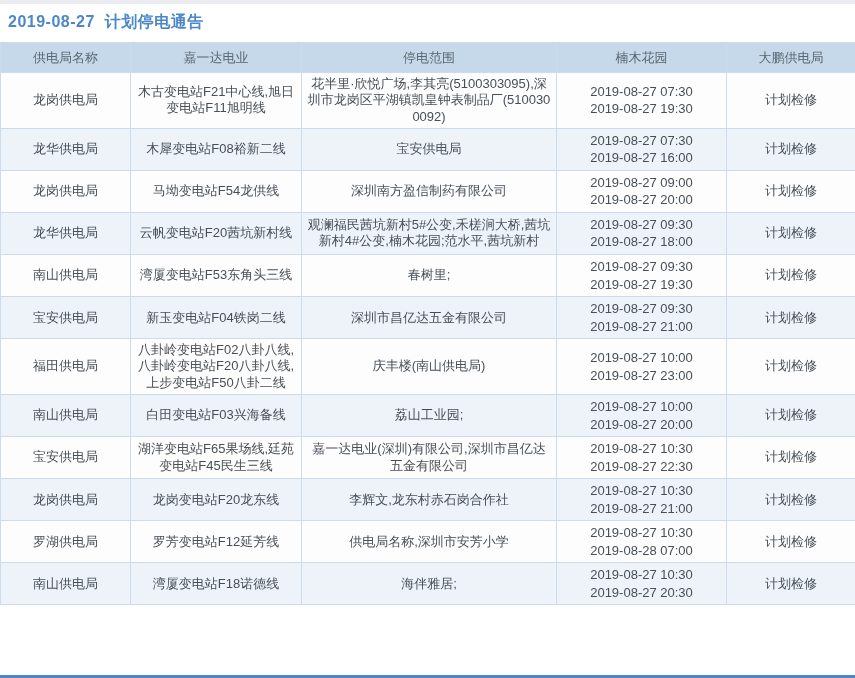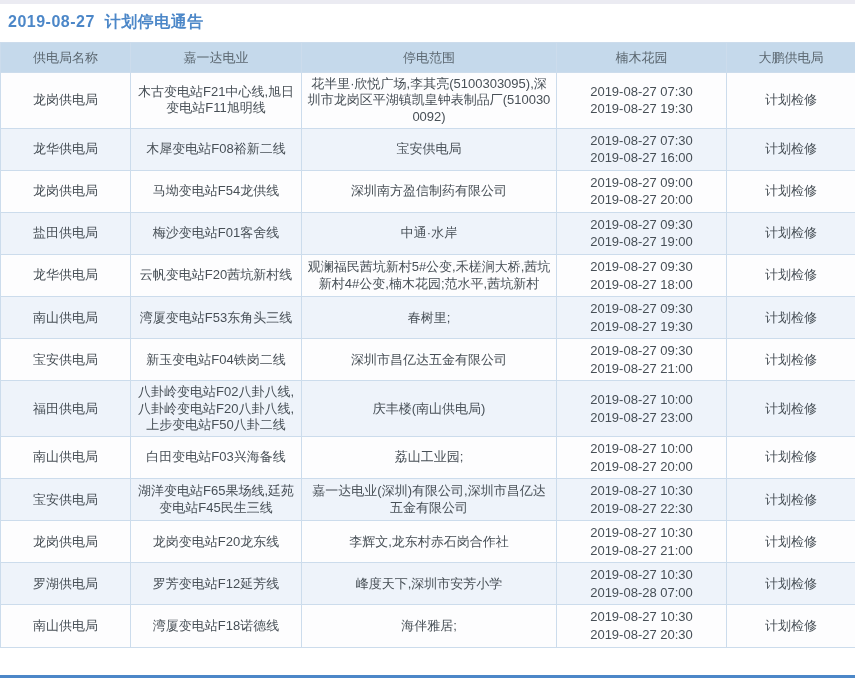--- a/index.html
+++ b/index.html
@@ -127,30 +127,20 @@
     <td>龙岗供电局</td>
     <td>马坳变电站F54龙供线</td>
     <td>深圳南方盈信制药有限公司</td>
     <td>
       <div class="time-line">2019-08-27 09:00</div>
       <div class="time-line">2019-08-27 20:00</div>
     </td>
     <td>计划检修</td>
   </tr>
 
-  <tr>
-    <td>盐田供电局</td>
-    <td>梅沙变电站F01客舍线</td>
-    <td>中通·水岸</td>
-    <td>
-      <div class="time-line">2019-08-27 09:30</div>
-      <div class="time-line">2019-08-27 19:00</div>
-    </td>
-    <td>计划检修</td>
-  </tr>
 
   <tr>
     <td>龙华供电局</td>
     <td>云帆变电站F20茜坑新村线</td>
     <td>观澜福民茜坑新村5#公变,禾槎涧大桥,茜坑新村4#公变,楠木花园;范水平,茜坑新村</td>
     <td>
       <div class="time-line">2019-08-27 09:30</div>
       <div class="time-line">2019-08-27 18:00</div>
     </td>
     <td>计划检修</td>
@@ -218,21 +208,21 @@
     <td>
       <div class="time-line">2019-08-27 10:30</div>
       <div class="time-line">2019-08-27 21:00</div>
     </td>
     <td>计划检修</td>
   </tr>
 
   <tr>
     <td>罗湖供电局</td>
     <td>罗芳变电站F12延芳线</td>
-    <td>峰度天下,深圳市安芳小学</td>
+    <td>供电局名称,深圳市安芳小学</td>
     <td>
       <div class="time-line">2019-08-27 10:30</div>
       <div class="time-line">2019-08-28 07:00</div>
     </td>
     <td>计划检修</td>
   </tr>
 
   <tr>
     <td>南山供电局</td>
     <td>湾厦变电站F18诺德线</td>

